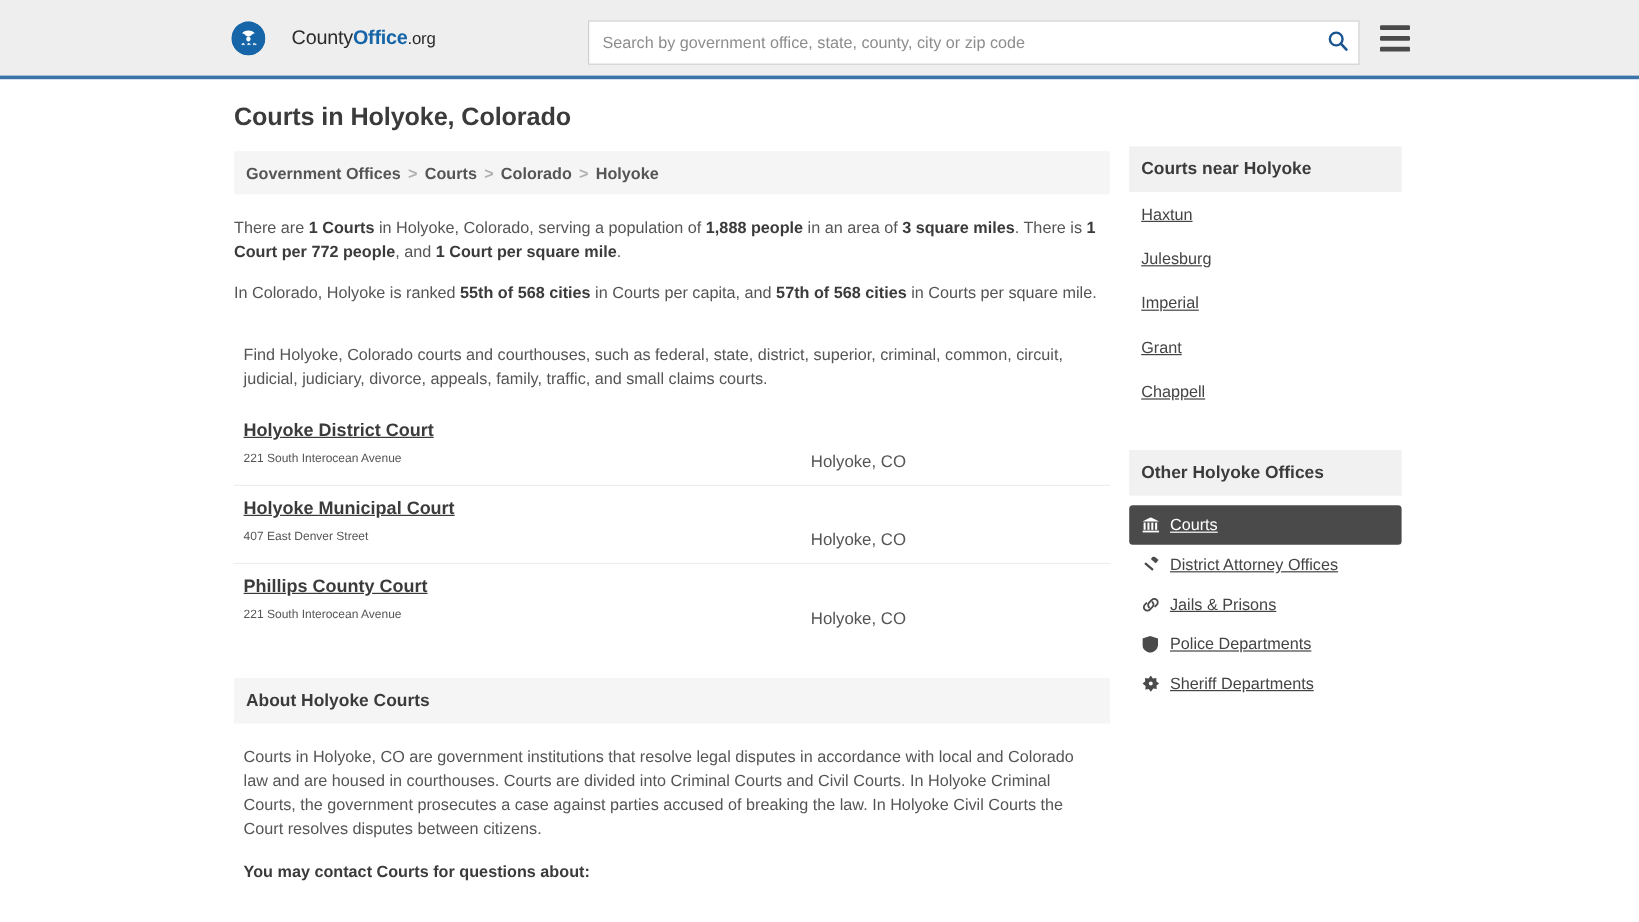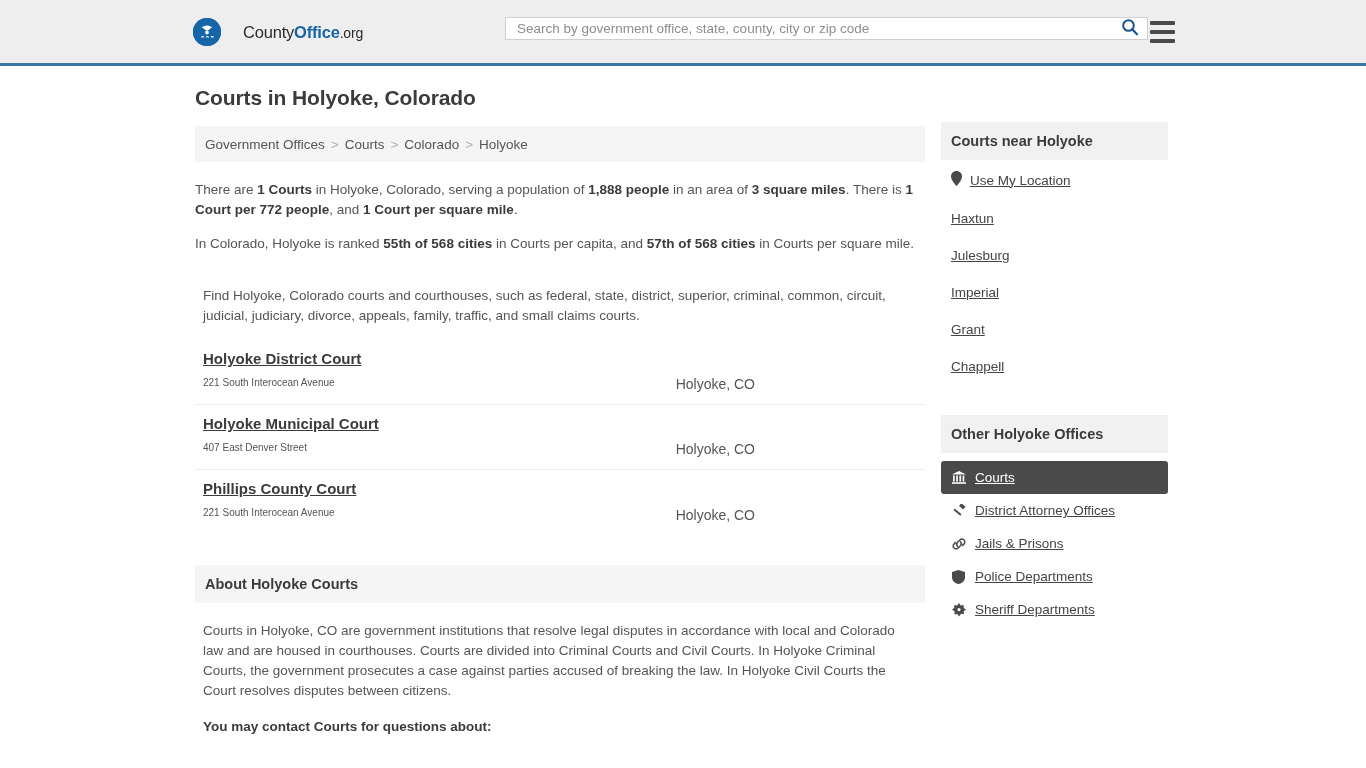--- a/index.html
+++ b/index.html
@@ -41,24 +41,24 @@
     font-size: 16.5px;
     letter-spacing: -0.2px;
     white-space: nowrap;
   }
   .brand-text .c1 { color: #2b2b2b; }
   .brand-text .c2 { color: #1565a8; font-weight: bold; }
   .brand-text .c3 { color: #2b2b2b; font-size: 14px; }
 
   .search-wrap {
     position: absolute;
-    left: 505px;
+    left: 490px;
     top: 17px;
     width: 643px;
-    height: 23px;
+    height: 37px;
     background: #ffffff;
     border: 1px solid #cfcfcf;
     display: flex;
     align-items: center;
   }
   .search-input {
     flex: 1 1 auto;
     border: none;
     outline: none;
     background: transparent;
@@ -118,20 +118,21 @@
   }
 
   .breadcrumb {
     background: #f5f5f5;
     height: 36px;
     display: flex;
     align-items: center;
     padding: 0 10px;
     font-size: 13.5px;
     color: #555;
+    font-weight: bold;
   }
   .breadcrumb a {
     color: #555;
     text-decoration: none;
   }
   .breadcrumb .sep {
     color: #b0b0b0;
     margin: 0 6px;
   }
 
@@ -353,30 +354,20 @@
 
   </div>
 
   <div class="side-col">
 
     <div class="side-block">
       <div class="side-head">Courts near Holyoke</div>
       <ul class="side-list">
         <li>
           <div class="near-item">
-            <span>
-              <svg width="11" height="15" viewBox="0 0 11 15">
-                  <path d="M5.5 0C2.5 0 0 2.4 0 5.4c0 3.9 5.5 9.6 5.5 9.6S11 9.3 11 5.4C11 2.4 8.5 0 5.5 0z" fill="#4a4a4a"></path>
-                </svg>
-            </span>
-            <a href="#">Use My Location</a>
-          </div>
-        </li>
-        <li>
-          <div class="near-item">
             <a href="#">Haxtun</a>
           </div>
         </li>
         <li>
           <div class="near-item">
             <a href="#">Julesburg</a>
           </div>
         </li>
         <li>
           <div class="near-item">

